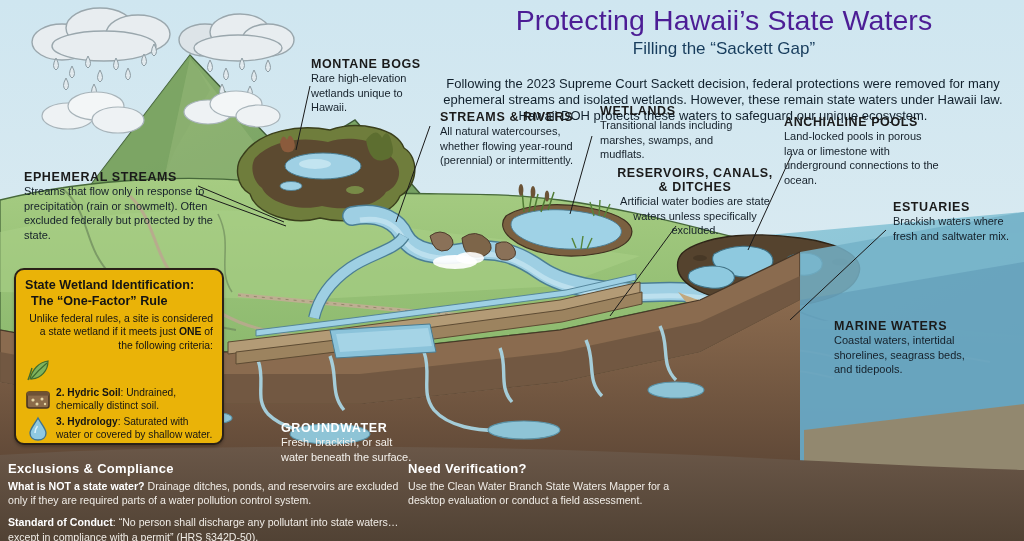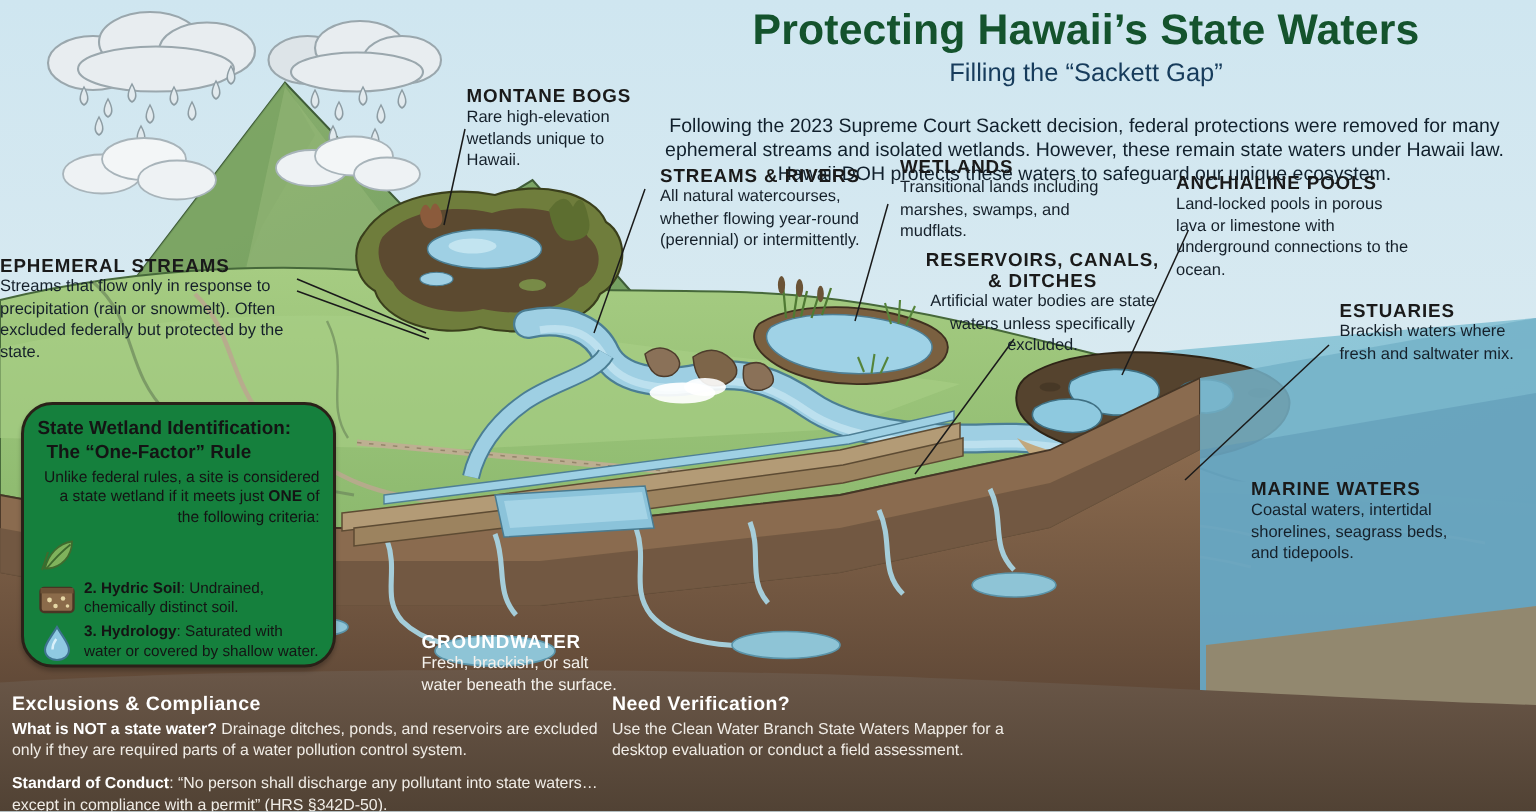--- a/index.html
+++ b/index.html
@@ -21,35 +21,35 @@
   .lbl .bd {
     font-size:11px; line-height:14.5px; color:#15202a;
     font-family:Liberation Sans, sans-serif;
   }
   .lbl.light .hd { color:#ffffff; }
   .lbl.light .bd { color:#f4f1ec; }
 
   
   #title-wrap { position:absolute; right:10px; top:4px; width:580px; text-align:center; }
   #title {
-    font-size:28.5px; font-weight:bold; color:#14532d;
+    font-size:28.5px; font-weight:normal; color:#4c1d95;
     letter-spacing:.1px; line-height:33px;
   }
   #subtitle {
     font-size:17px; color:#173c5c; line-height:21px; margin-top:1px;
   }
   #intro {
     font-size:13px; color:#11202c; line-height:16px; margin-top:17px;
     text-align:center; width:578px;
   }
 
   
   #card {
     position:absolute; left:14px; top:268px; width:210px; height:177px;
-    background:#15803d; border:2.5px solid #2a2118; border-radius:21px;
+    background:#eab308; border:2.5px solid #2a2118; border-radius:10px;
     padding:8px 9px 6px 9px;
     box-shadow:0 2px 3px rgba(0,0,0,.25);
   }
   #card .ch { font-size:12.6px; font-weight:bold; color:#141414; line-height:15.5px; }
   #card .cp { font-size:10.4px; color:#141414; line-height:13.4px; margin-top:3px;text-align:right; }
   #card .cp b { font-weight:bold; }
   #card ol { list-style:none; margin-top:5px; }
   #card li {
     display:flex; align-items:flex-start; gap:5px; margin-bottom:3px;
   }
@@ -319,21 +319,21 @@
       <line x1="886" y1="230" x2="790" y2="320"></line>
     </g>
   </svg>
 
   <div id="title-wrap">
     <div id="title">Protecting Hawaii’s State Waters</div>
     <div id="subtitle">Filling the “Sackett Gap”</div>
     <div id="intro">Following the 2023 Supreme Court Sackett decision, federal protections were removed for many ephemeral streams and isolated wetlands. However, these remain state waters under Hawaii law. Hawaii DOH protects these waters to safeguard our unique ecosystem.</div>
   </div>
 
-  <div class="lbl" style="left:0; top:170px; width:200px;">
+  <div class="lbl" style="left:24px; top:170px; width:200px;">
     <div class="hd">EPHEMERAL STREAMS</div>
     <div class="bd">Streams that flow only in response to precipitation (rain or snowmelt). Often excluded federally but protected by the state.</div>
   </div>
 
   <div class="lbl" style="left:311px; top:57px; width:126px;">
     <div class="hd">MONTANE BOGS</div>
     <div class="bd">Rare high-elevation wetlands unique to Hawaii.</div>
   </div>
 
   <div class="lbl" style="left:440px; top:110px; width:148px;">

